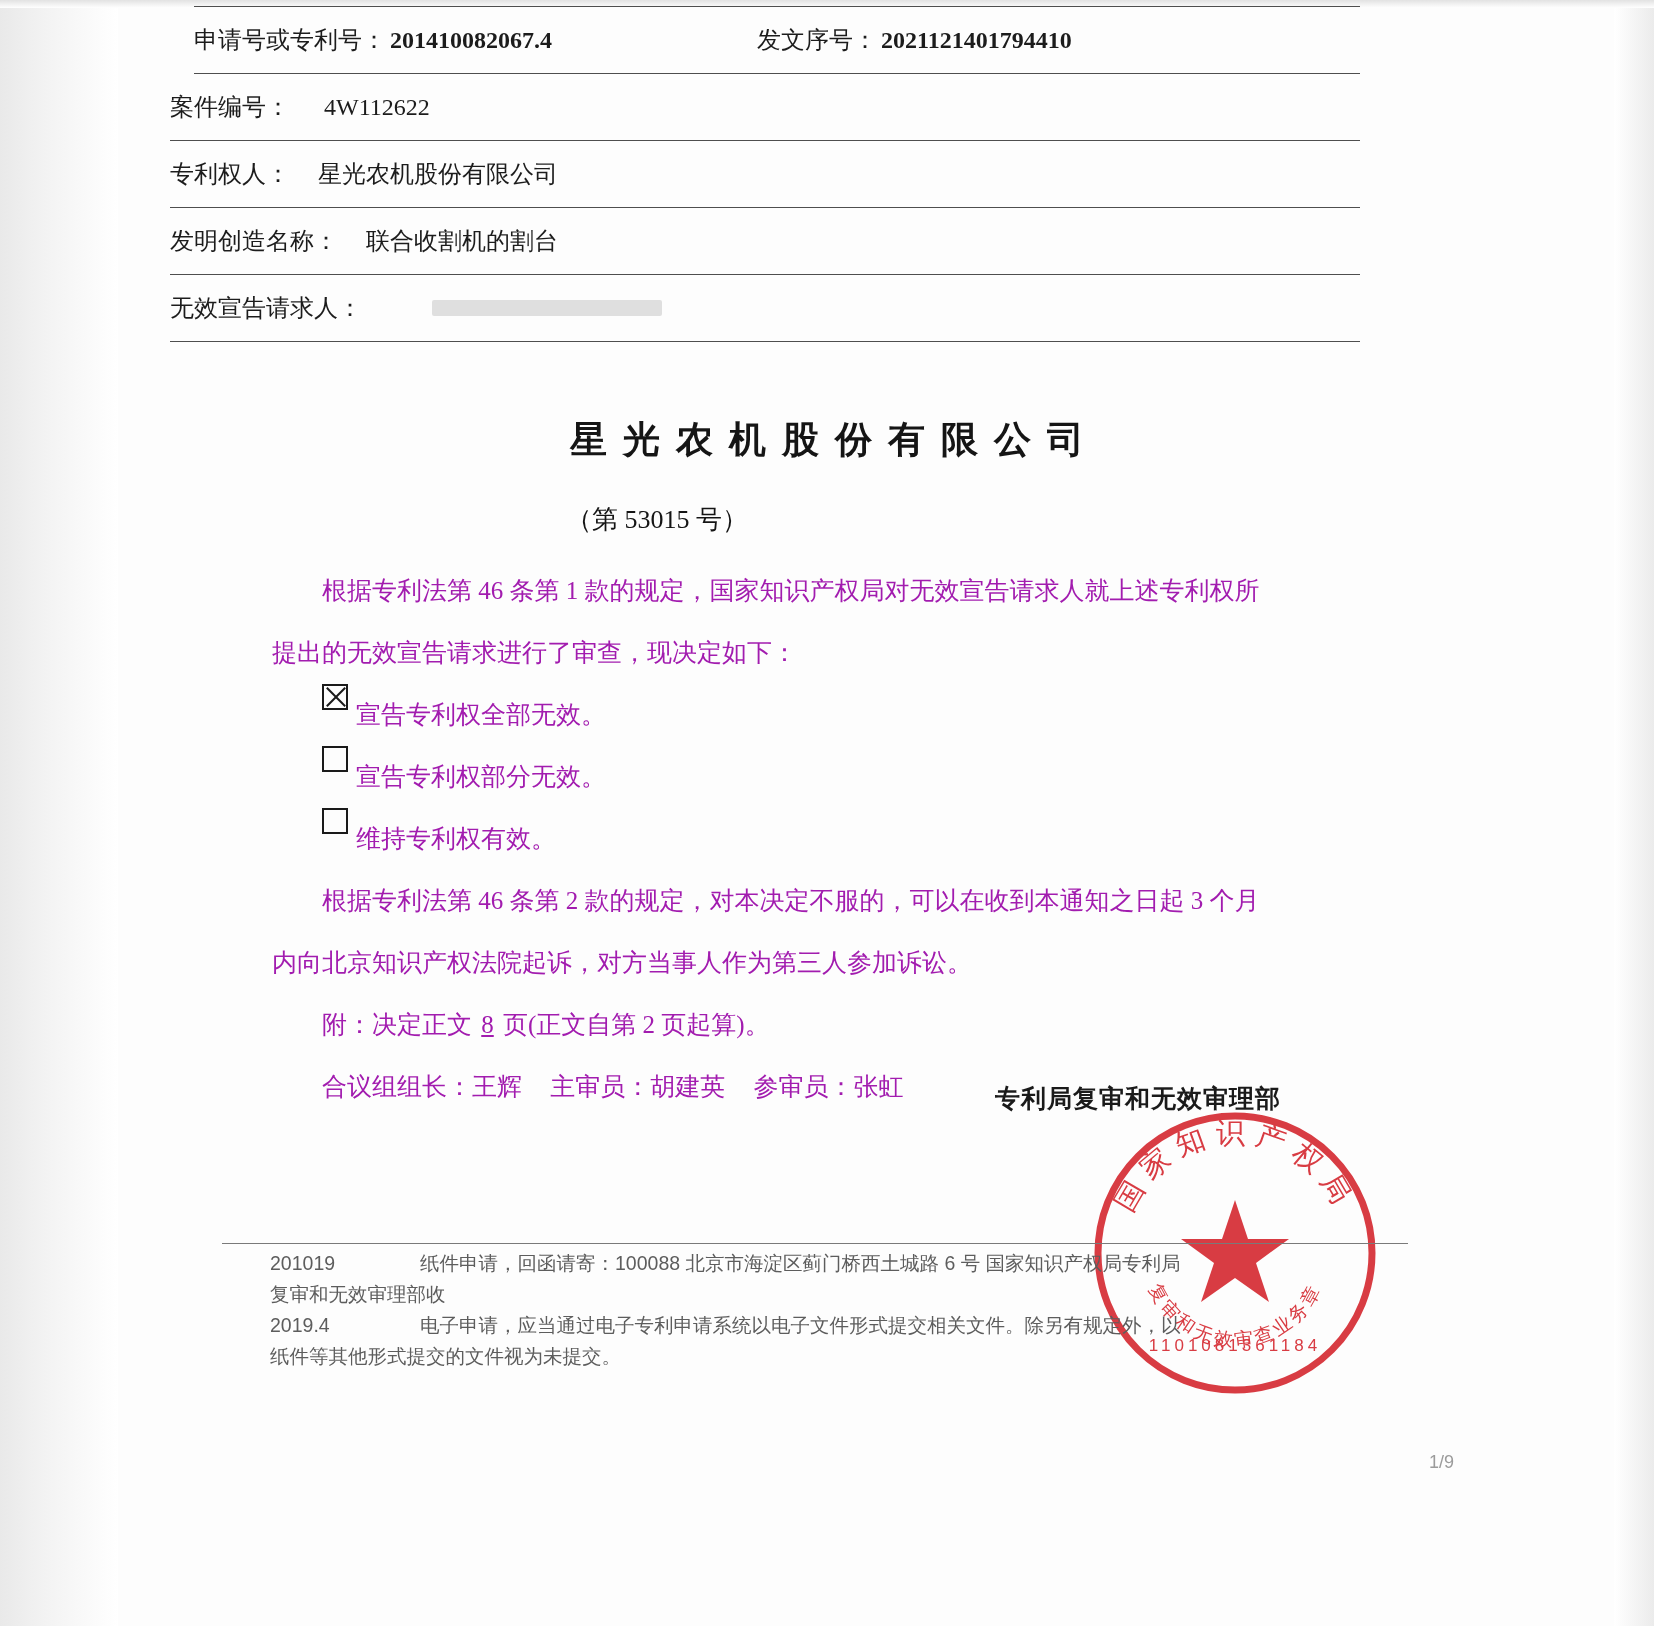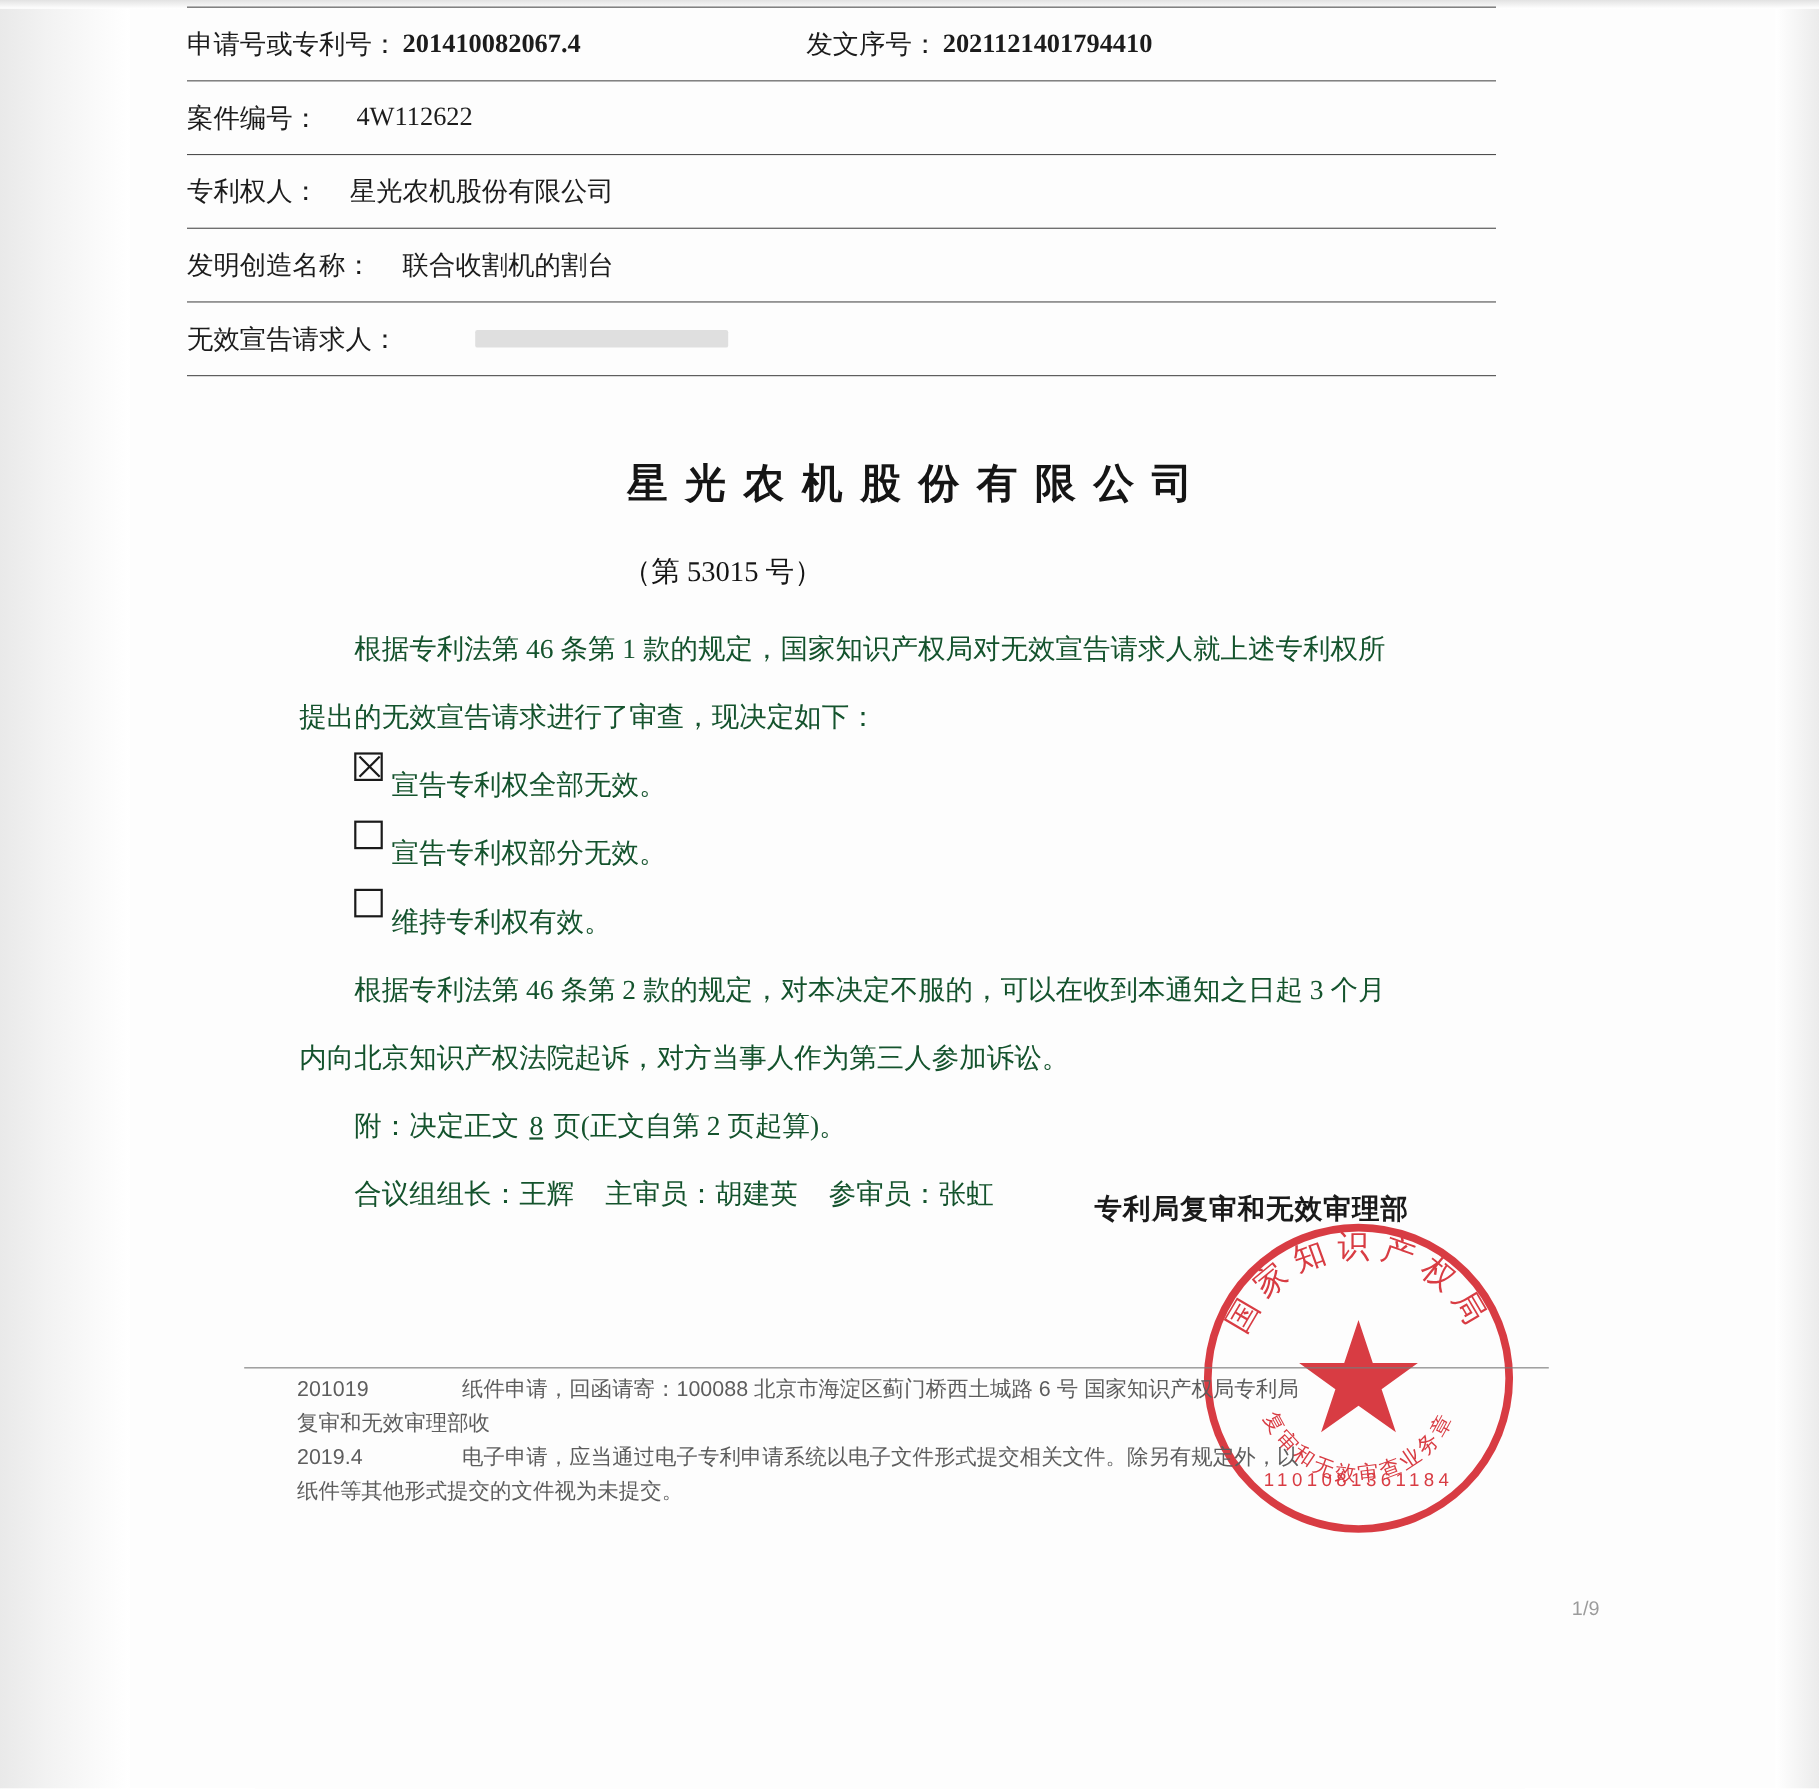--- a/index.html
+++ b/index.html
@@ -53,20 +53,21 @@
   }
   .field-row {
     border-bottom: 1.5px solid #4e4e4e;
     height: 66px;
     display: flex;
     align-items: center;
     font-size: 24px;
   }
   .field-row.first {
     border-top: 1.5px solid #4e4e4e;
+    margin-left: 24px;
   }
   .field-label {
     white-space: nowrap;
   }
   .field-value {
     white-space: nowrap;
     font-weight: bold;
     margin-left: 4px;
   }
   .field-value.plain {
@@ -110,21 +111,21 @@
   }
 
   
   .body {
     position: absolute;
     left: 272px;
     top: 560px;
     width: 1010px;
     font-size: 25px;
     line-height: 62px;
-    color: #14532d;
+    color: #a21caf;
   }
   .para {
     text-indent: 50px;
   }
   .opt-line {
     display: flex;
     align-items: flex-start;
     margin-left: 50px;
   }
   .checkbox {

